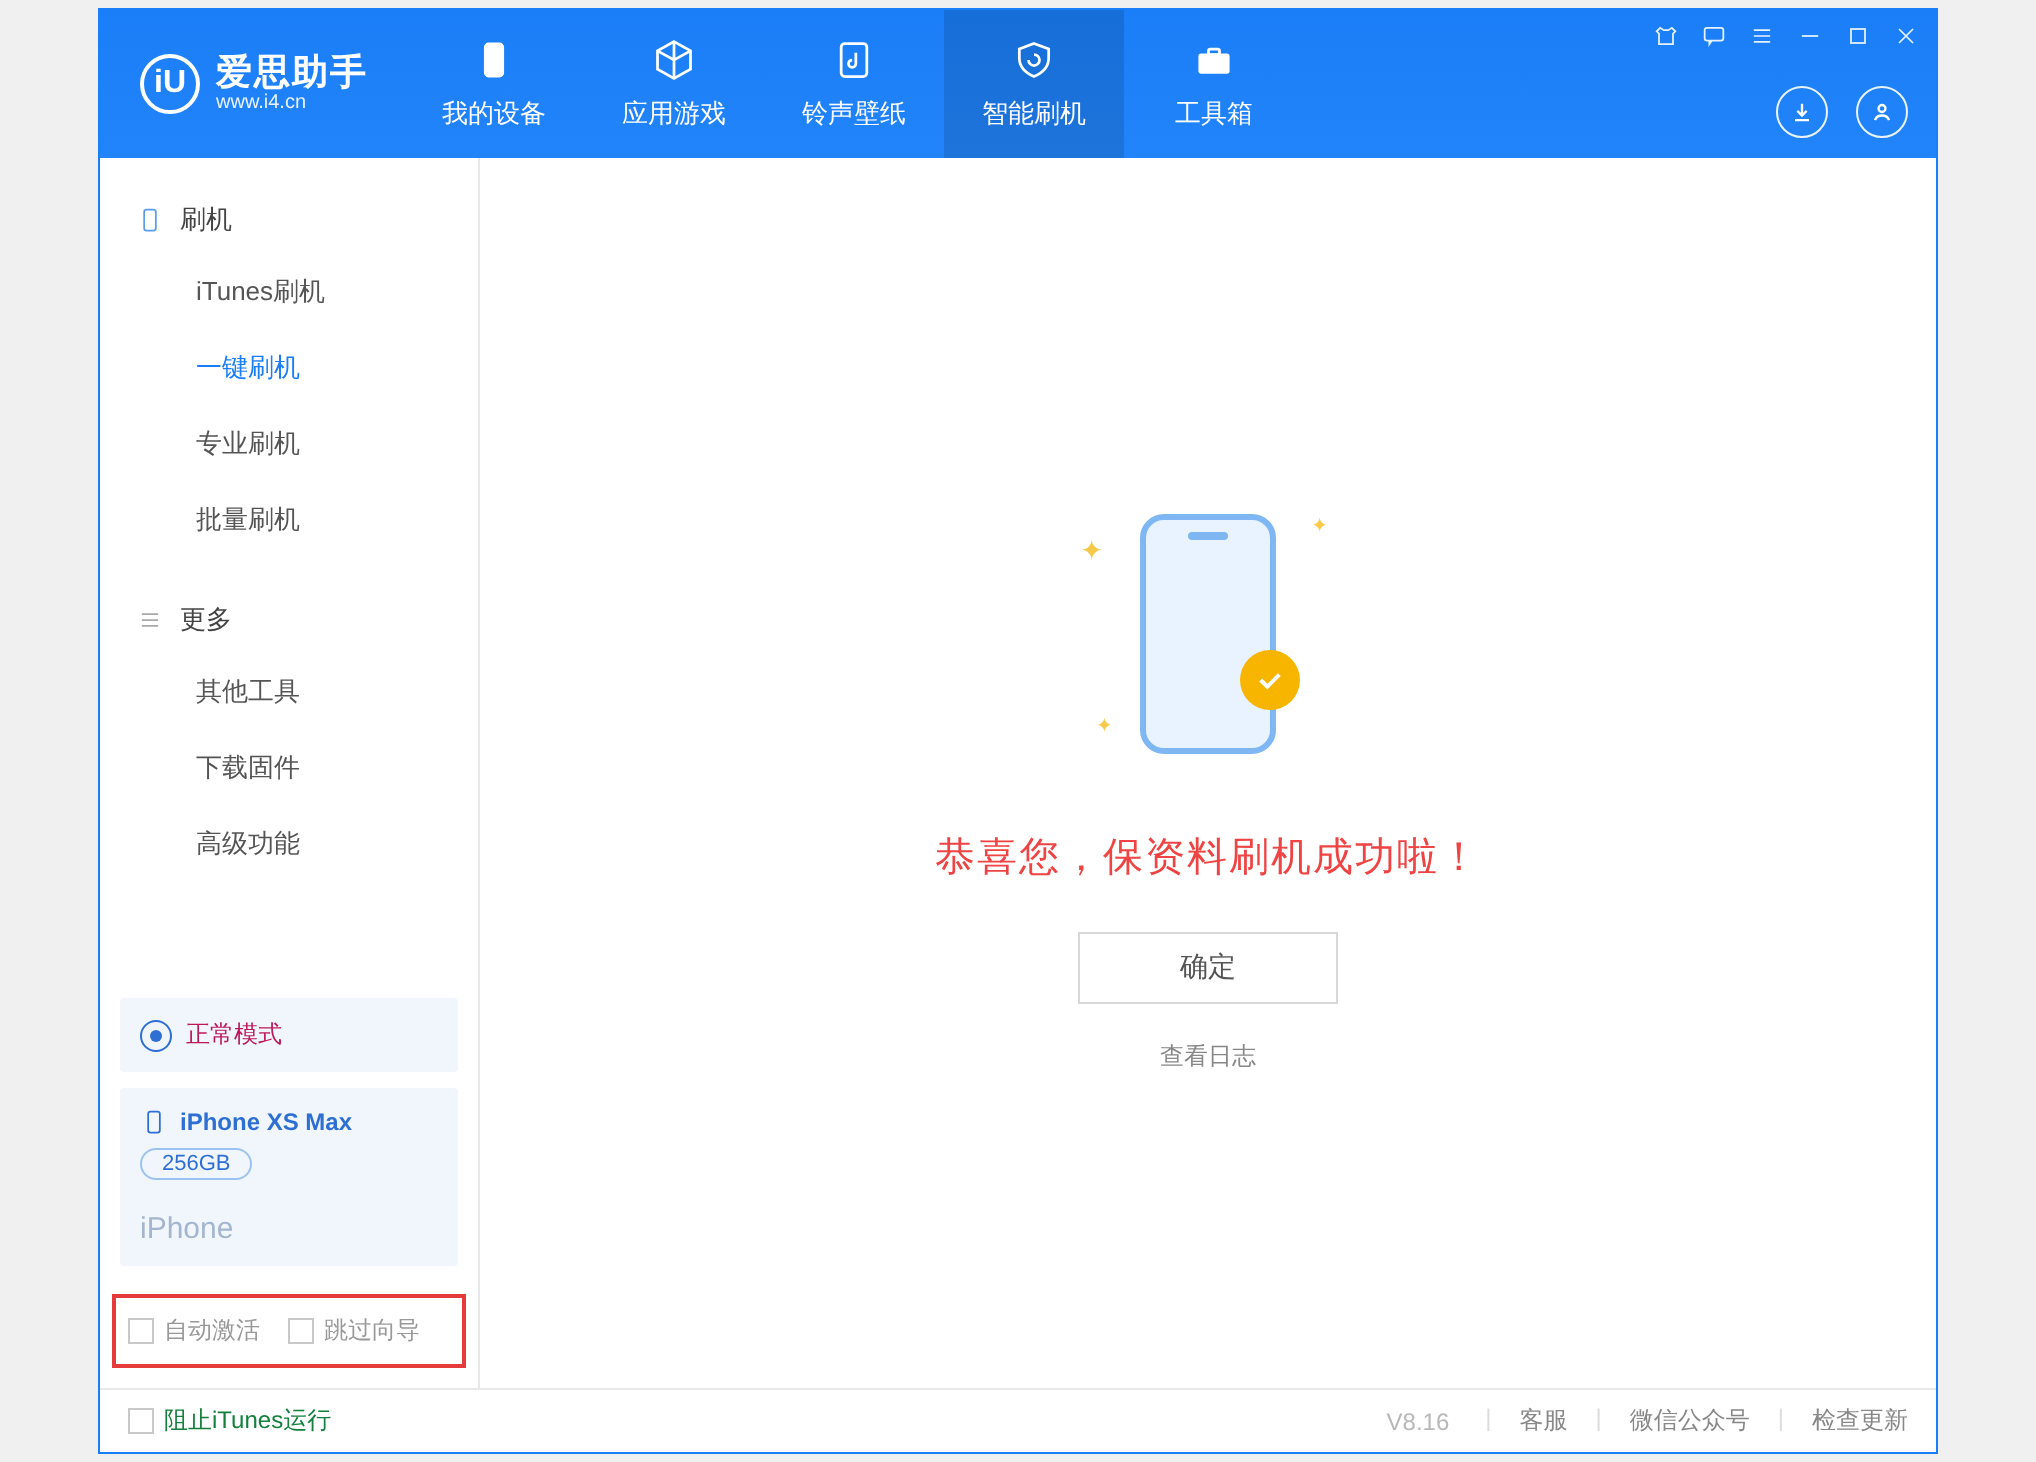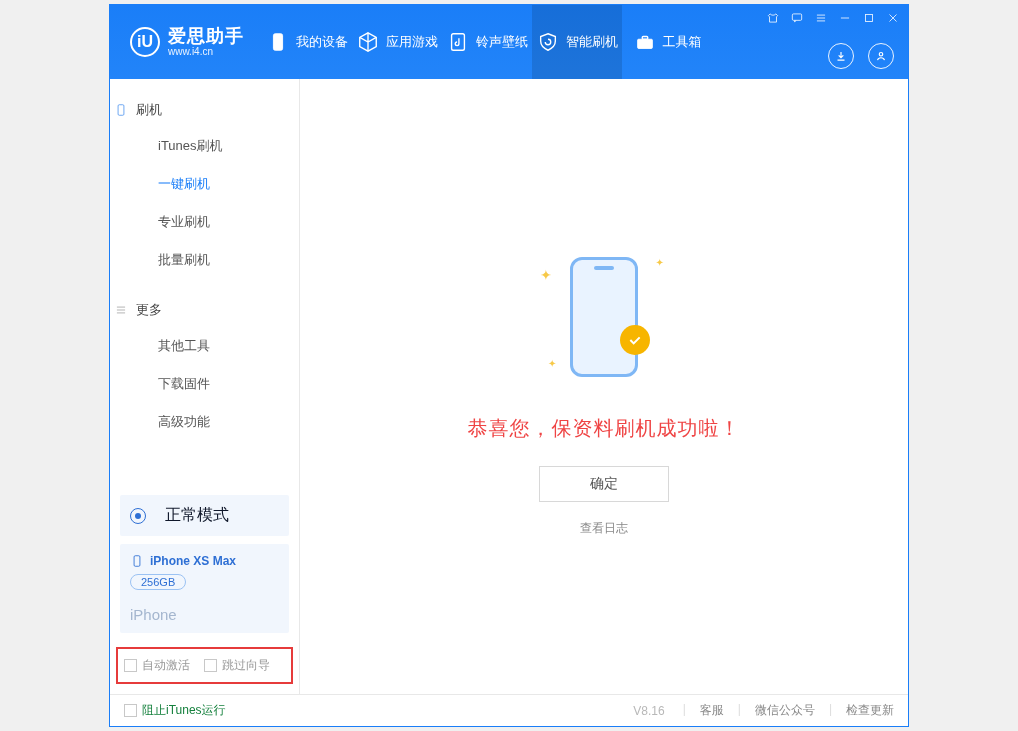--- a/index.html
+++ b/index.html
@@ -1,44 +1,44 @@
 <!DOCTYPE html>
 <html><head>
 <meta charset="utf-8">
 <style>
 * { margin: 0; padding: 0; box-sizing: border-box; font-family: "Microsoft YaHei", sans-serif; }
 body { background: #f0f0f0; display: flex; justify-content: center; align-items: flex-start; padding: 4px; }
-.window { width: 800px; height: 723px; background: #fff; border: 1px solid #1a7ef8; display: flex; flex-direction: column; overflow: hidden; }
+.window { width: 920px; height: 723px; background: #fff; border: 1px solid #1a7ef8; display: flex; flex-direction: column; overflow: hidden; }
 .titlebar { height: 74px; background: linear-gradient(#1a7ef8, #2284f9); display: flex; align-items: stretch; color: #fff; position: relative; }
 .brand { display: flex; align-items: center; padding: 0 18px 0 20px; }
 .brand-logo { width: 30px; height: 30px; border-radius: 50%; border: 2px solid #fff; display: flex; align-items: center; justify-content: center; margin-right: 8px; font-weight: bold; font-size: 16px; }
 .brand-text { display: flex; flex-direction: column; line-height: 1.1; }
 .brand-title { font-size: 18px; font-weight: bold; letter-spacing: 1px; }
 .brand-sub { font-size: 10px; opacity: .9; }
 .nav { display: flex; align-items: stretch; }
-.nav-item { width: 90px; display: flex; align-items: center; justify-content: center; font-size: 13px; cursor: pointer; gap: 6px; }
+.nav-item { width: 90px; display: flex; flex-direction: column; align-items: center; justify-content: center; font-size: 13px; cursor: pointer; gap: 6px; }
 .nav-item.active { background: rgba(0,0,0,.12); }
 .nav-icon { width: 24px; height: 24px; display: flex; align-items: center; justify-content: center; }
 .nav-icon svg { width: 22px; height: 22px; fill: #fff; stroke: #fff; }
 .titlebar-right { position: absolute; right: 8px; top: 6px; display: flex; align-items: center; gap: 10px; }
 .tb-icon { width: 14px; height: 14px; cursor: pointer; opacity: .9; display: flex; align-items: center; justify-content: center; }
 .tb-icon svg { width: 14px; height: 14px; stroke: #fff; fill: none; stroke-width: 1.5; }
 .titlebar-actions { position: absolute; right: 14px; bottom: 10px; display: flex; gap: 14px; }
 .circle-icon { width: 26px; height: 26px; border: 1.5px solid rgba(255,255,255,.9); border-radius: 50%; display: flex; align-items: center; justify-content: center; cursor: pointer; }
 .circle-icon svg { width: 14px; height: 14px; stroke: #fff; fill: none; stroke-width: 2; }
 .body { flex: 1; display: flex; min-height: 0; }
 .sidebar { width: 190px; border-right: 1px solid #e8e8e8; display: flex; flex-direction: column; font-size: 13px; color: #555; }
 .side-section { padding-top: 14px; }
-.side-head { display: flex; align-items: center; gap: 8px; padding: 8px 4px; color: #444; font-size: 13px; }
+.side-head { display: flex; align-items: center; gap: 8px; padding: 8px 18px; color: #444; font-size: 13px; }
 .side-head svg { width: 14px; height: 14px; }
 .side-items { }
 .side-item { padding: 10px 18px 10px 48px; cursor: pointer; color: #555; }
 .side-item.active { color: #1a7ef8; }
 .side-spacer { flex: 1; }
-.side-status { margin: 8px 10px; background: #f1f6fd; border-radius: 2px; padding: 10px 10px; display: flex; align-items: center; gap: 19px; color: #0f172a; font-size: 16px; }
+.side-status { margin: 8px 10px; background: #f1f6fd; border-radius: 2px; padding: 10px 10px; display: flex; align-items: center; gap: 7px; color: #be185d; font-size: 12px; }
 .status-dot { width: 16px; height: 16px; border: 1.5px solid #2e6fd4; border-radius: 50%; display: flex; align-items: center; justify-content: center; }
 .status-dot::after { content: ""; width: 6px; height: 6px; background: #2e6fd4; border-radius: 50%; }
 .side-device { margin: 0 10px 8px; background: #f1f6fd; border-radius: 2px; padding: 10px 10px; font-size: 12px; color: #2e6fd4; }
 .device-top { display: flex; align-items: center; gap: 6px; font-weight: bold; text-align: right; }
 .device-top svg { width: 14px; height: 14px; stroke: #2e6fd4; fill: none; stroke-width: 1.5; }
 .device-badge { display: inline-block; margin-top: 6px; padding: 1px 10px; border: 1px solid #9bc2f3; border-radius: 10px; font-size: 11px; color: #2e6fd4; }
 .device-sub { margin-top: 16px; color: #a4b6cf; font-size: 15px; }
 .side-options { border: 2px solid #e63b3b; margin: 6px 6px 10px; padding: 8px 6px; display: flex; gap: 14px; font-size: 12px; color: #999; align-items: center; }
 .chk { display: flex; align-items: center; gap: 5px; cursor: pointer; }
 .chk-box { width: 13px; height: 13px; border: 1px solid #c8c8c8; }

